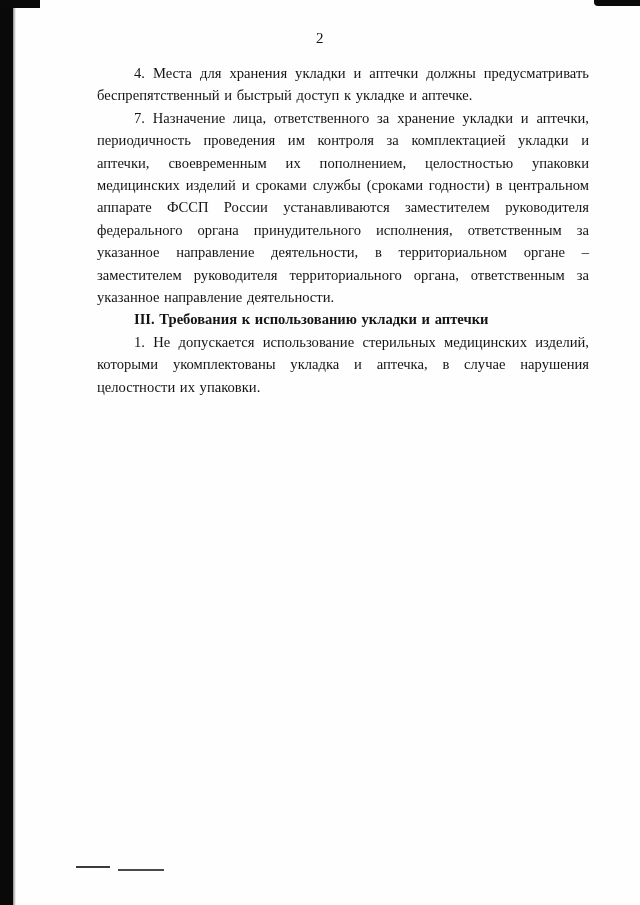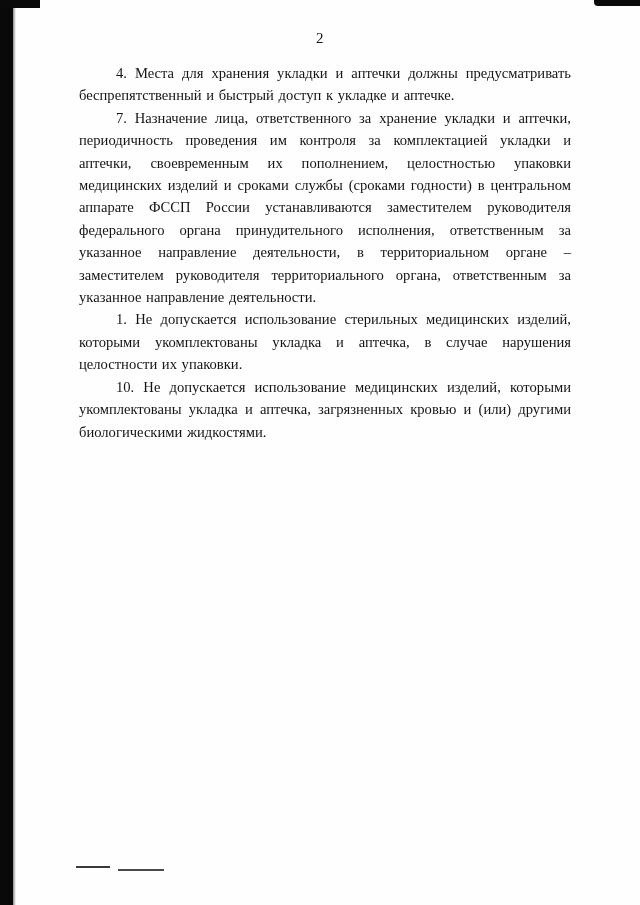--- a/index.html
+++ b/index.html
@@ -60,21 +60,21 @@
     top: 30px;
     left: 0;
     width: 640px;
     text-align: center;
     font-size: 15px;
     letter-spacing: 0.5px;
   }
   .text-block {
     position: absolute;
     top: 62px;
-    left: 79px;
+    left: 97px;
     width: 492px;
     font-size: 14.6px;
     line-height: 22.4px;
   }
   .text-block p {
     margin: 0;
     text-align: justify;
     text-indent: 37px;
     word-spacing: 1px;
   }
@@ -96,18 +96,18 @@
   <div class="scan-mark-top-right"></div>
   <div class="scan-mark-bottom-1"></div>
   <div class="scan-mark-bottom-2"></div>
 
   <div class="page-number">2</div>
 
   <div class="text-block">
     <p>4. Места для хранения укладки и аптечки должны предусматривать беспрепятственный и быстрый доступ к укладке и аптечке.</p>
     <p>7. Назначение лица, ответственного за хранение укладки и аптечки, периодичность проведения им контроля за комплектацией укладки и аптечки, своевременным их пополнением, целостностью упаковки медицинских изделий и сроками службы (сроками годности) в центральном аппарате ФССП России устанавливаются заместителем руководителя федерального органа принудительного исполнения, ответственным за указанное направление деятельности, в территориальном органе – заместителем руководителя территориального органа, ответственным за указанное направление деятельности.</p>
 
+    <p class="section-heading">III. Требования к использованию укладки и аптечки</p>
 
     <p>1. Не допускается использование стерильных медицинских изделий, которыми укомплектованы укладка и аптечка, в случае нарушения целостности их упаковки.</p>
-    <p>10. Не допускается использование медицинских изделий, которыми укомплектованы укладка и аптечка, загрязненных кровью и (или) другими биологическими жидкостями.</p>
   </div>
 
 </div>
 
 </body></html>

